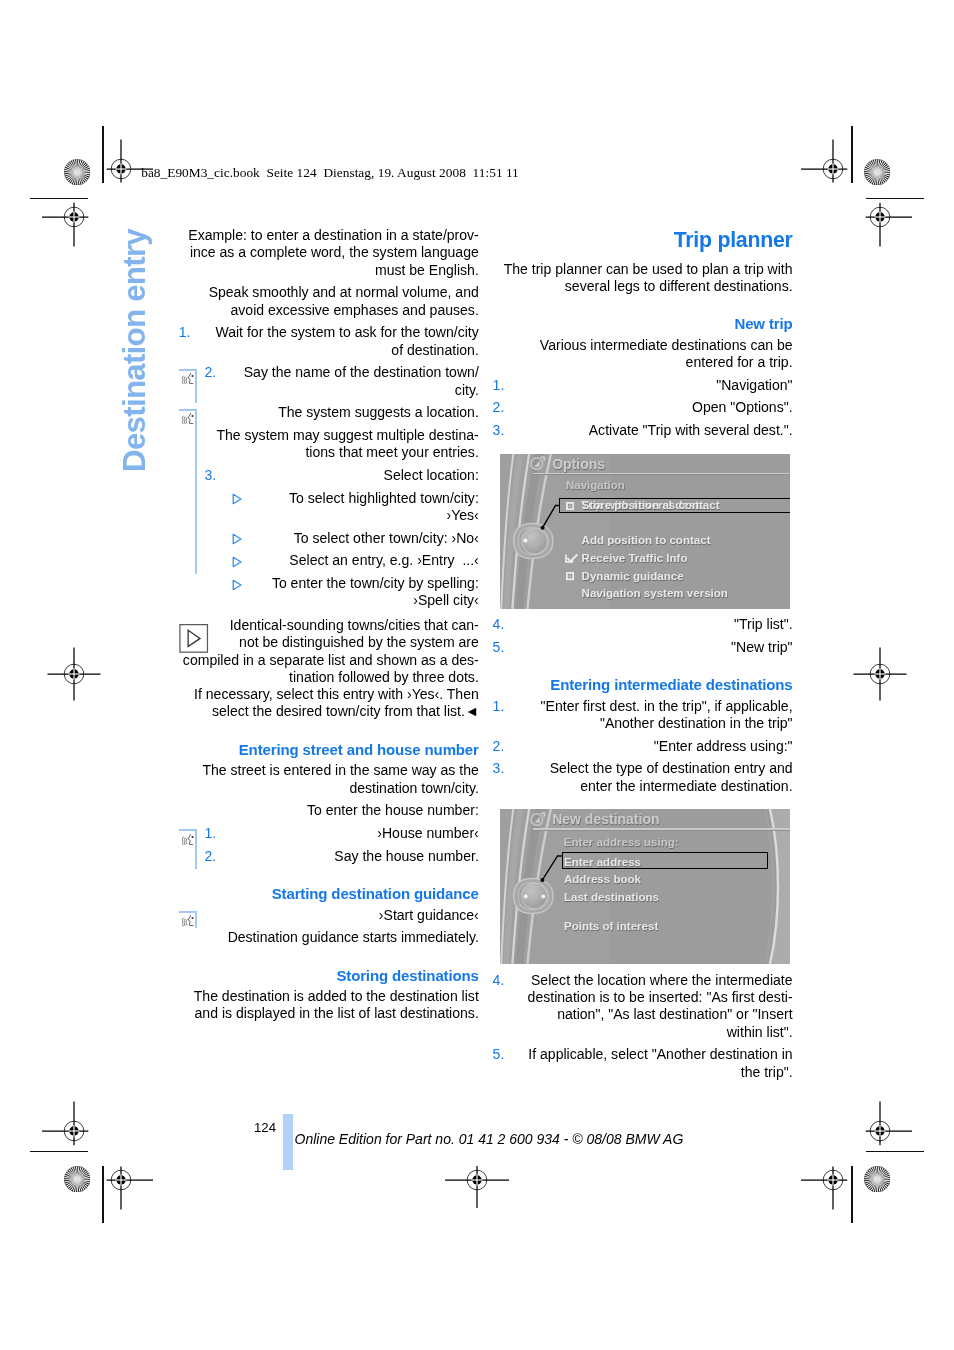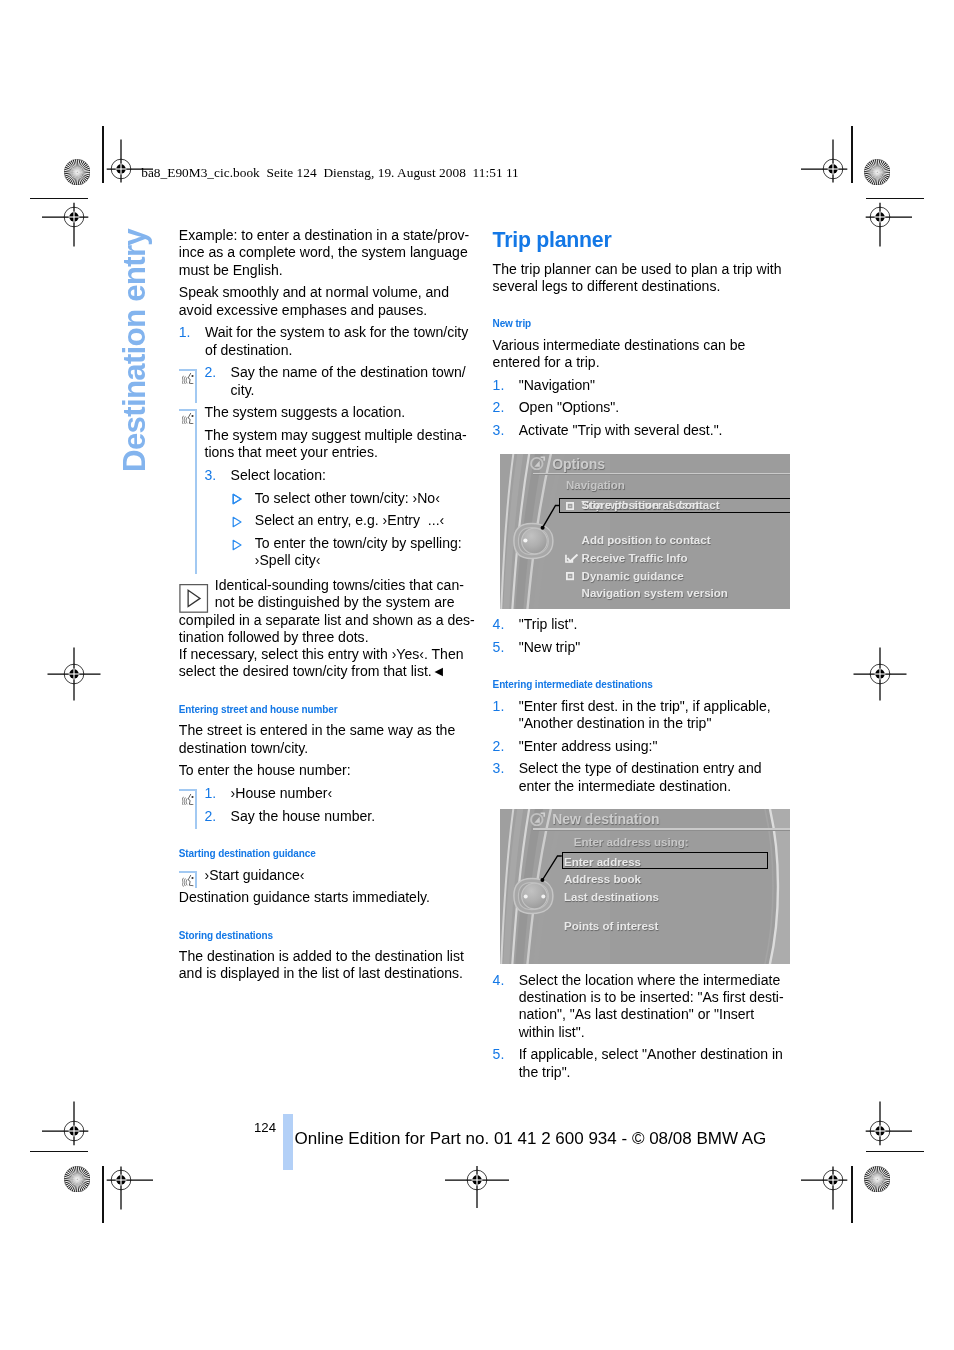--- a/index.html
+++ b/index.html
@@ -13,28 +13,28 @@
   
   .print-header{position:absolute;left:141.2px;top:164.5px;font-family:"Liberation Serif",serif;
       font-size:13.35px;line-height:16px;color:#000;white-space:pre;letter-spacing:0.02px;}
 
   
   .side-tab{position:absolute;left:119.6px;top:229.3px;color:#83b4ee;font-weight:bold;
       font-size:31.3px;line-height:30px;writing-mode:vertical-rl;transform:rotate(180deg);
       transform-origin:center;white-space:nowrap;letter-spacing:-0.75px;}
 
   
-  .col{position:absolute;top:227.1px;width:300px;font-size:14.05px;line-height:17.3px;color:#000;}
+  .col{position:absolute;top:227.1px;width:300px;font-size:14.05px;line-height:17.3px;color:#000;text-align:right;}
   .col-left{left:178.8px;}
   .col-right{left:492.6px;}
 
   .blk{position:relative;margin:0 0 5.4px 0;}
   .ln{display:block;white-space:pre;}
   h2.h-main{margin:0 0 6.1px 0;font-size:21.3px;color:#1478e6;font-weight:bold;letter-spacing:-0.25px;line-height:27.4px;}
-  h3.h-sub{margin:20.2px 0 4.1px 0;font-size:10px;color:#1478e6;font-weight:bold;letter-spacing:-0.13px;line-height:17.3px;}
+  h3.h-sub{margin:20.2px 0 4.1px 0;font-size:15px;color:#1478e6;font-weight:bold;letter-spacing:-0.13px;line-height:17.3px;}
 
   
   .blk.step{padding-left:26.1px;}
   .blk.step .num{position:absolute;left:0;top:0;color:#1478e6;}
   .blk.step.ind{padding-left:51.8px;}
   .blk.step.ind .num{left:25.7px;}
   .blk.para.ind{padding-left:25.7px;}
 
   
   .blk.tri{padding-left:76px;}
@@ -67,21 +67,21 @@
        font-family:"Liberation Sans",sans-serif;font-weight:bold;letter-spacing:0px;white-space:nowrap;
        text-shadow:0.6px 0.7px 0.7px rgba(85,85,85,.75);line-height:12px;}
   .scr-item.sec{color:#c8c8c8;}
   .scr-hl{position:absolute;left:62px;height:15px;border:1.7px solid #000;box-sizing:border-box;}
   .scr-cb{position:absolute;line-height:0;}
   .scr-pointer{position:absolute;}
 
   
   .pageno{position:absolute;left:254px;top:1111.7px;font-size:13.2px;line-height:16px;color:#000;margin-top:8px;}
   .footbar{position:absolute;left:282.6px;top:1114.1px;width:10.5px;height:55.8px;background:#b3d0f7;}
-  .footer{position:absolute;left:294.5px;top:1130.9px;font-size:17px;line-height:16px;color:#000;white-space:nowrap;}
+  .footer{position:absolute;left:294.5px;top:1130.9px;font-size:14px;line-height:16px;color:#000;white-space:nowrap;font-style:italic;}
 </style>
 </head>
 <body>
 
 <div class="page">
 
   <div id="marks">
       <div class="rule" style="left: 102.3px; top: 126px; width: 1.3px; height: 57px;"></div>
       <div class="rule" style="left: 851.4px; top: 126px; width: 1.3px; height: 57px;"></div>
       <div class="rule" style="left: 102.3px; top: 1166px; width: 1.3px; height: 57px;"></div>
@@ -425,21 +425,21 @@
             <g fill="none" stroke="#2b2b2b" stroke-width="6.5" stroke-linecap="butt" stroke-linejoin="miter">
               <path d="M79 0 L55 44 L73 57 L66 92 L102 96"></path>
             </g>
             <circle cx="94" cy="27" r="9.5" fill="#2b2b2b"></circle>
           </svg>
         </span></div>
       <div class="blk para ind"><span class="txt"><span class="ln">The system may suggest multiple destina-</span><span class="ln">tions that meet your entries.</span></span></div>
       <div class="blk step ind"><span class="num">3.</span><span class="txt"><span class="ln">Select location:</span></span></div>
       <div class="blk tri"><span class="tmark"><svg viewBox="0 0 12 12" width="12" height="12">
             <path d="M2.2 1.3 L10 6 L2.2 10.7 Z" fill="none" stroke="#2b8cf0" stroke-width="1.25" stroke-linejoin="round"></path>
-          </svg></span></div>
+          </svg></span><span class="txt"><span class="ln">To select highlighted town/city:</span><span class="ln">›Yes‹</span></span></div>
       <div class="blk tri"><span class="tmark"><svg viewBox="0 0 12 12" width="12" height="12">
             <path d="M2.2 1.3 L10 6 L2.2 10.7 Z" fill="none" stroke="#2b8cf0" stroke-width="1.25" stroke-linejoin="round"></path>
           </svg></span><span class="txt"><span class="ln">To select other town/city: ›No‹</span></span></div>
       <div class="blk tri"><span class="tmark"><svg viewBox="0 0 12 12" width="12" height="12">
             <path d="M2.2 1.3 L10 6 L2.2 10.7 Z" fill="none" stroke="#2b8cf0" stroke-width="1.25" stroke-linejoin="round"></path>
           </svg></span><span class="txt"><span class="ln">Select an entry, e.g. ›Entry  ...‹</span></span></div>
       <div class="blk tri"><span class="tmark"><svg viewBox="0 0 12 12" width="12" height="12">
             <path d="M2.2 1.3 L10 6 L2.2 10.7 Z" fill="none" stroke="#2b8cf0" stroke-width="1.25" stroke-linejoin="round"></path>
           </svg></span><span class="txt"><span class="ln">To enter the town/city by spelling:</span><span class="ln">›Spell city‹</span></span></div>
       <div class="blk note"><span class="notebox"><svg viewBox="0 0 30 30" width="29.4" height="28.8">
@@ -600,21 +600,21 @@
             <path d="M9 -4 C 21 45, 21 110, 9 160" fill="none" stroke="#a4a4a4" stroke-width="1.6"></path>
           </svg>
           <span class="scr-titleicon"><svg viewBox="0 0 17 15" width="16" height="14">
               <circle cx="7.2" cy="8.2" r="6.2" fill="none" stroke="#c6c6c6" stroke-width="1.9"></circle>
               <path d="M4.6 11.5 L10.2 5.0 L10.6 11.5 Z" fill="#d2d2d2"></path>
               <path d="M11.3 1.4 L15.2 1.4 L15.2 5.0" fill="none" stroke="#d8d8d8" stroke-width="1.7"></path>
             </svg></span>
           <span class="scr-title">New destination</span>
           <span class="scr-sep"></span>
           <span class="scr-sep2"></span>
-          <span class="scr-item sec" style="top:26.6px;left:74px">Enter address using:</span>
+          <span class="scr-item sec" style="top:26.6px;left:64px">Enter address using:</span>
           <span class="scr-hl" style="top:42.7px;left:61.8px;height:16.8px;width:206px"></span>
           <span class="scr-item" style="top:46.400000000000006px;left:64.2px">Enter address</span>
           <span class="scr-item" style="top:64.10000000000001px;left:64.2px">Address book</span>
           <span class="scr-item" style="top:81.80000000000001px;left:64.2px">Last destinations</span>
           <span class="scr-item" style="top:111px;left:64.2px">Points of interest</span>
           <svg class="scr-pointer" style="left:0;top:0" width="290" height="155" viewBox="0 0 290 155">
             <path d="M61.8 47 L 57.5 47 L 42.4 71" stroke="#000" stroke-width="1.4" fill="none"></path>
             <circle cx="42.4" cy="71" r="2.0" fill="#000"></circle>
           </svg>
         </div>

